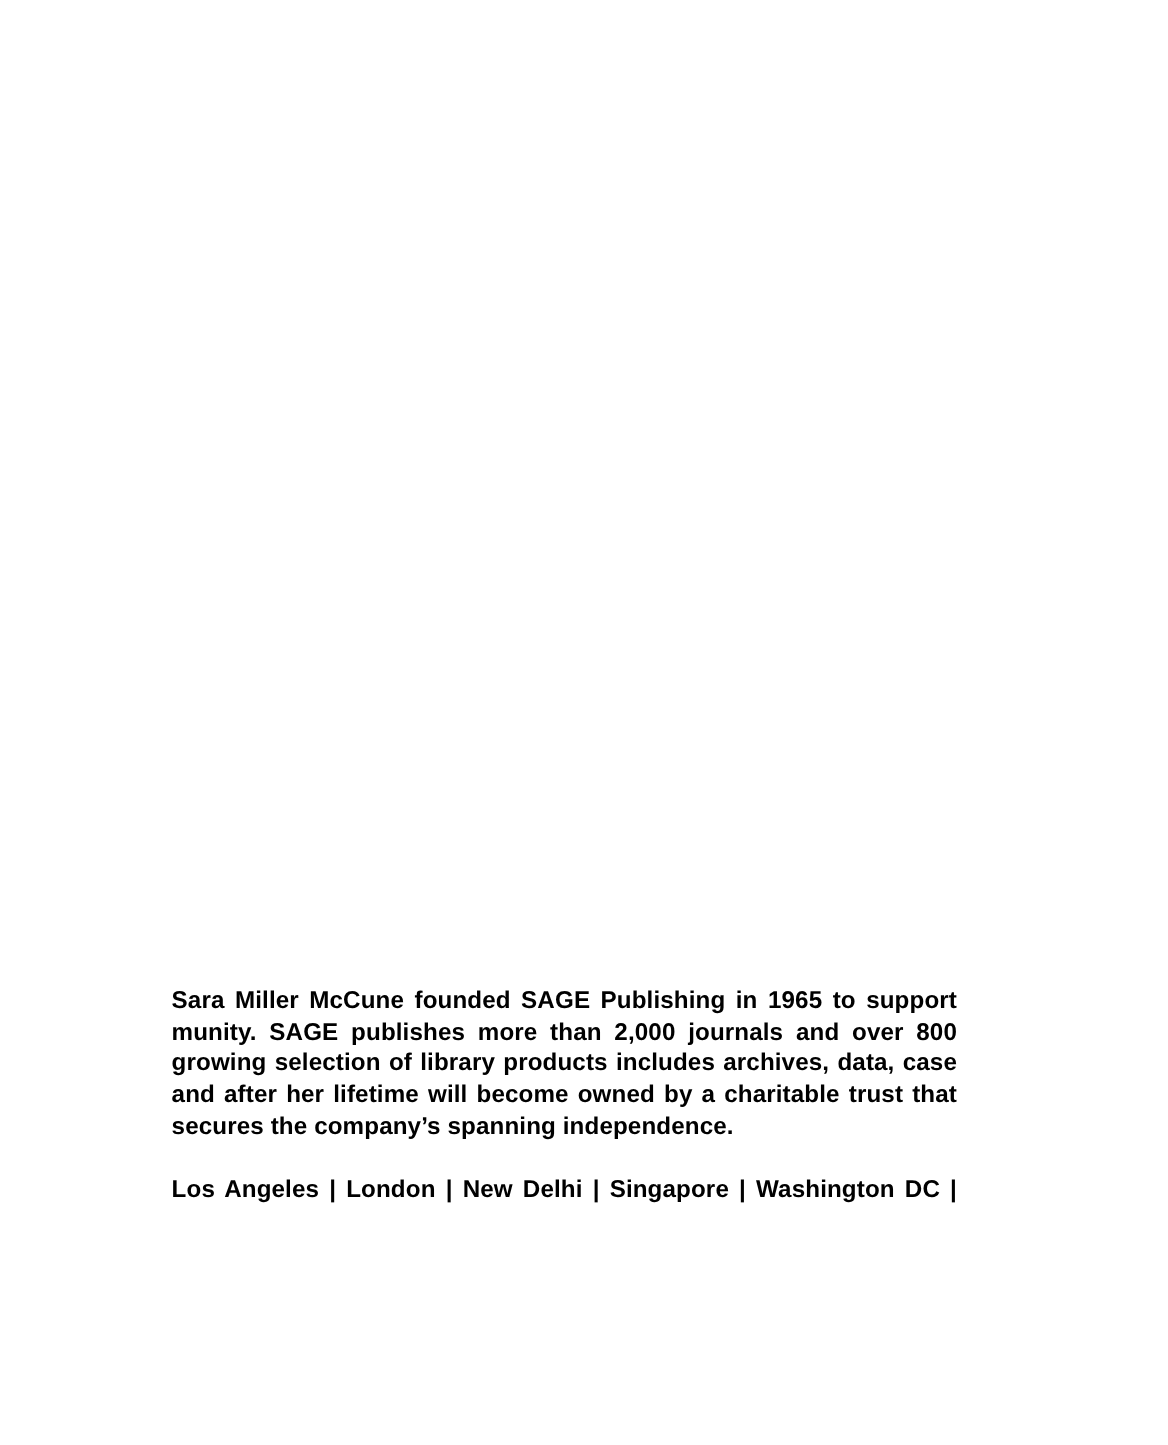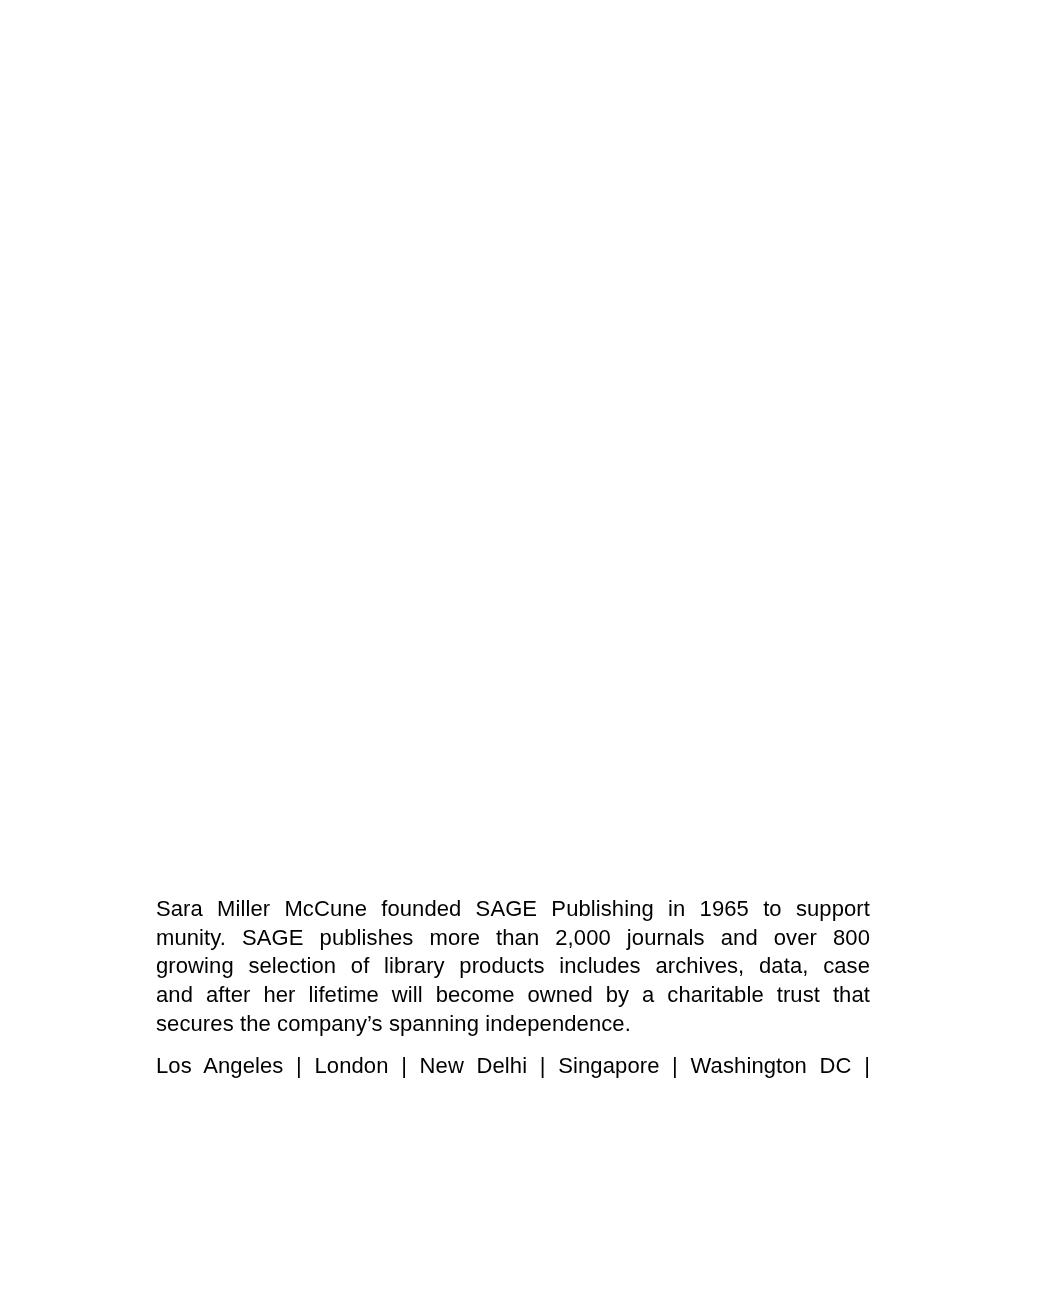--- a/index.html
+++ b/index.html
@@ -20,31 +20,32 @@
     position: absolute;
     left: 156px;
     top: 895px;
     width: 714px;
     font-size: 22px;
     line-height: 28.7px;
     letter-spacing: 0.1px;
   }
   .line {
     white-space: nowrap;
+    font-weight: bold;
   }
   .line.justify {
     white-space: normal;
     text-align: justify;
     text-align-last: justify;
   }
   .line.left {
     text-align: left;
   }
   .locations {
-    margin-top: 13px;
+    margin-top: 28px;
   }
 </style>
 </head>
 <body>
 
 <div class="page">
   <div class="textblock">
 
     <div class="paragraph">
       <div class="line justify">Sara Miller McCune founded SAGE Publishing in 1965 to support</div>

